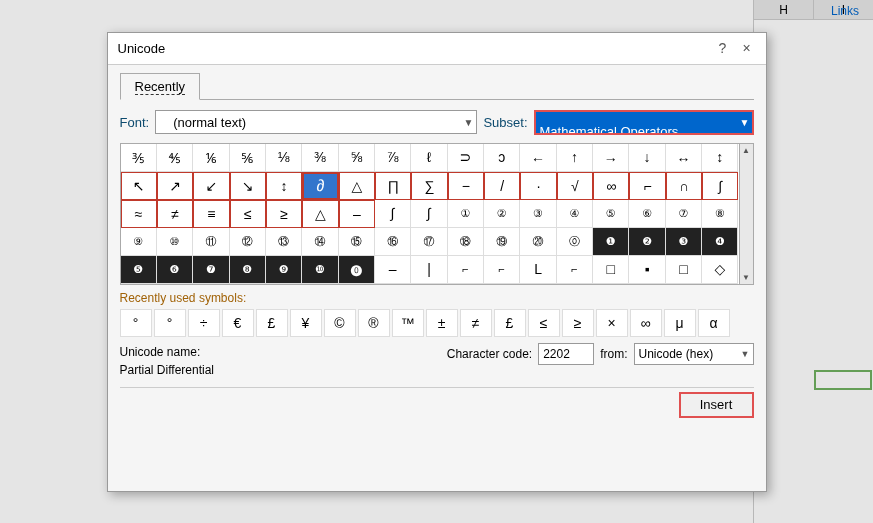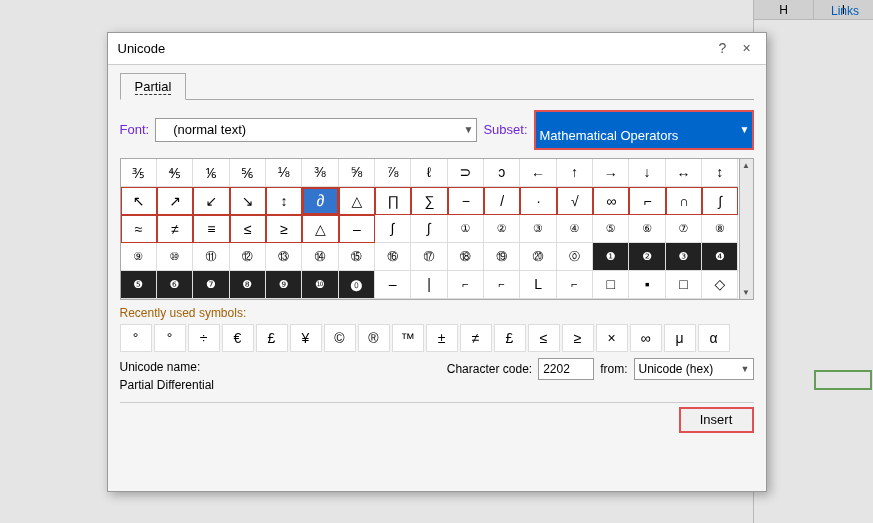--- a/index.html
+++ b/index.html
@@ -90,21 +90,21 @@
       border-bottom: 1px dashed #333;
     }
     .controls-row {
       display: flex;
       align-items: center;
       gap: 6px;
       margin-bottom: 8px;
     }
     .label-text {
       font-size: 13px;
-      color: #6d28d9;
+      color: #0c4a6e;
     }
     .select-wrapper {
       position: relative;
       display: inline-flex;
       align-items: center;
     }
     .select-wrapper select {
       height: 24px;
       border: 1px solid #999;
       background: #fff;
@@ -120,21 +120,21 @@
       pointer-events: none;
       font-size: 10px;
       color: #555;
     }
     .subset-select-wrapper {
       position: relative;
       display: inline-flex;
       align-items: center;
     }
     .subset-select-wrapper select {
-      height: 40px;
+      height: 25px;
       border: 2px solid #e05050;
       background: #0066cc;
       color: #fff;
       font-size: 13px;
       padding: 12px 24px 0 4px;
       appearance: none;
       width: 220px;
       cursor: pointer;
     }
     .subset-select-wrapper .select-arrow {
@@ -261,21 +261,21 @@
       <div class="title-bar-controls">
         <span class="title-btn">?</span>
         <span class="title-btn">×</span>
       </div>
     </div>
 
     <div class="dialog-body">
 
       <div class="tabs">
         <div class="tab active">
-          <span class="tab-label">Partial</span>
+          <span class="tab-label">Recently</span>
         </div>
       </div>
 
       <div class="controls-row">
         <span class="label-text">Font:</span>
         <div class="select-wrapper" style="flex:1;">
           <select>
             <option>(normal text)</option>
           </select>
           <span class="select-arrow">▼</span>

